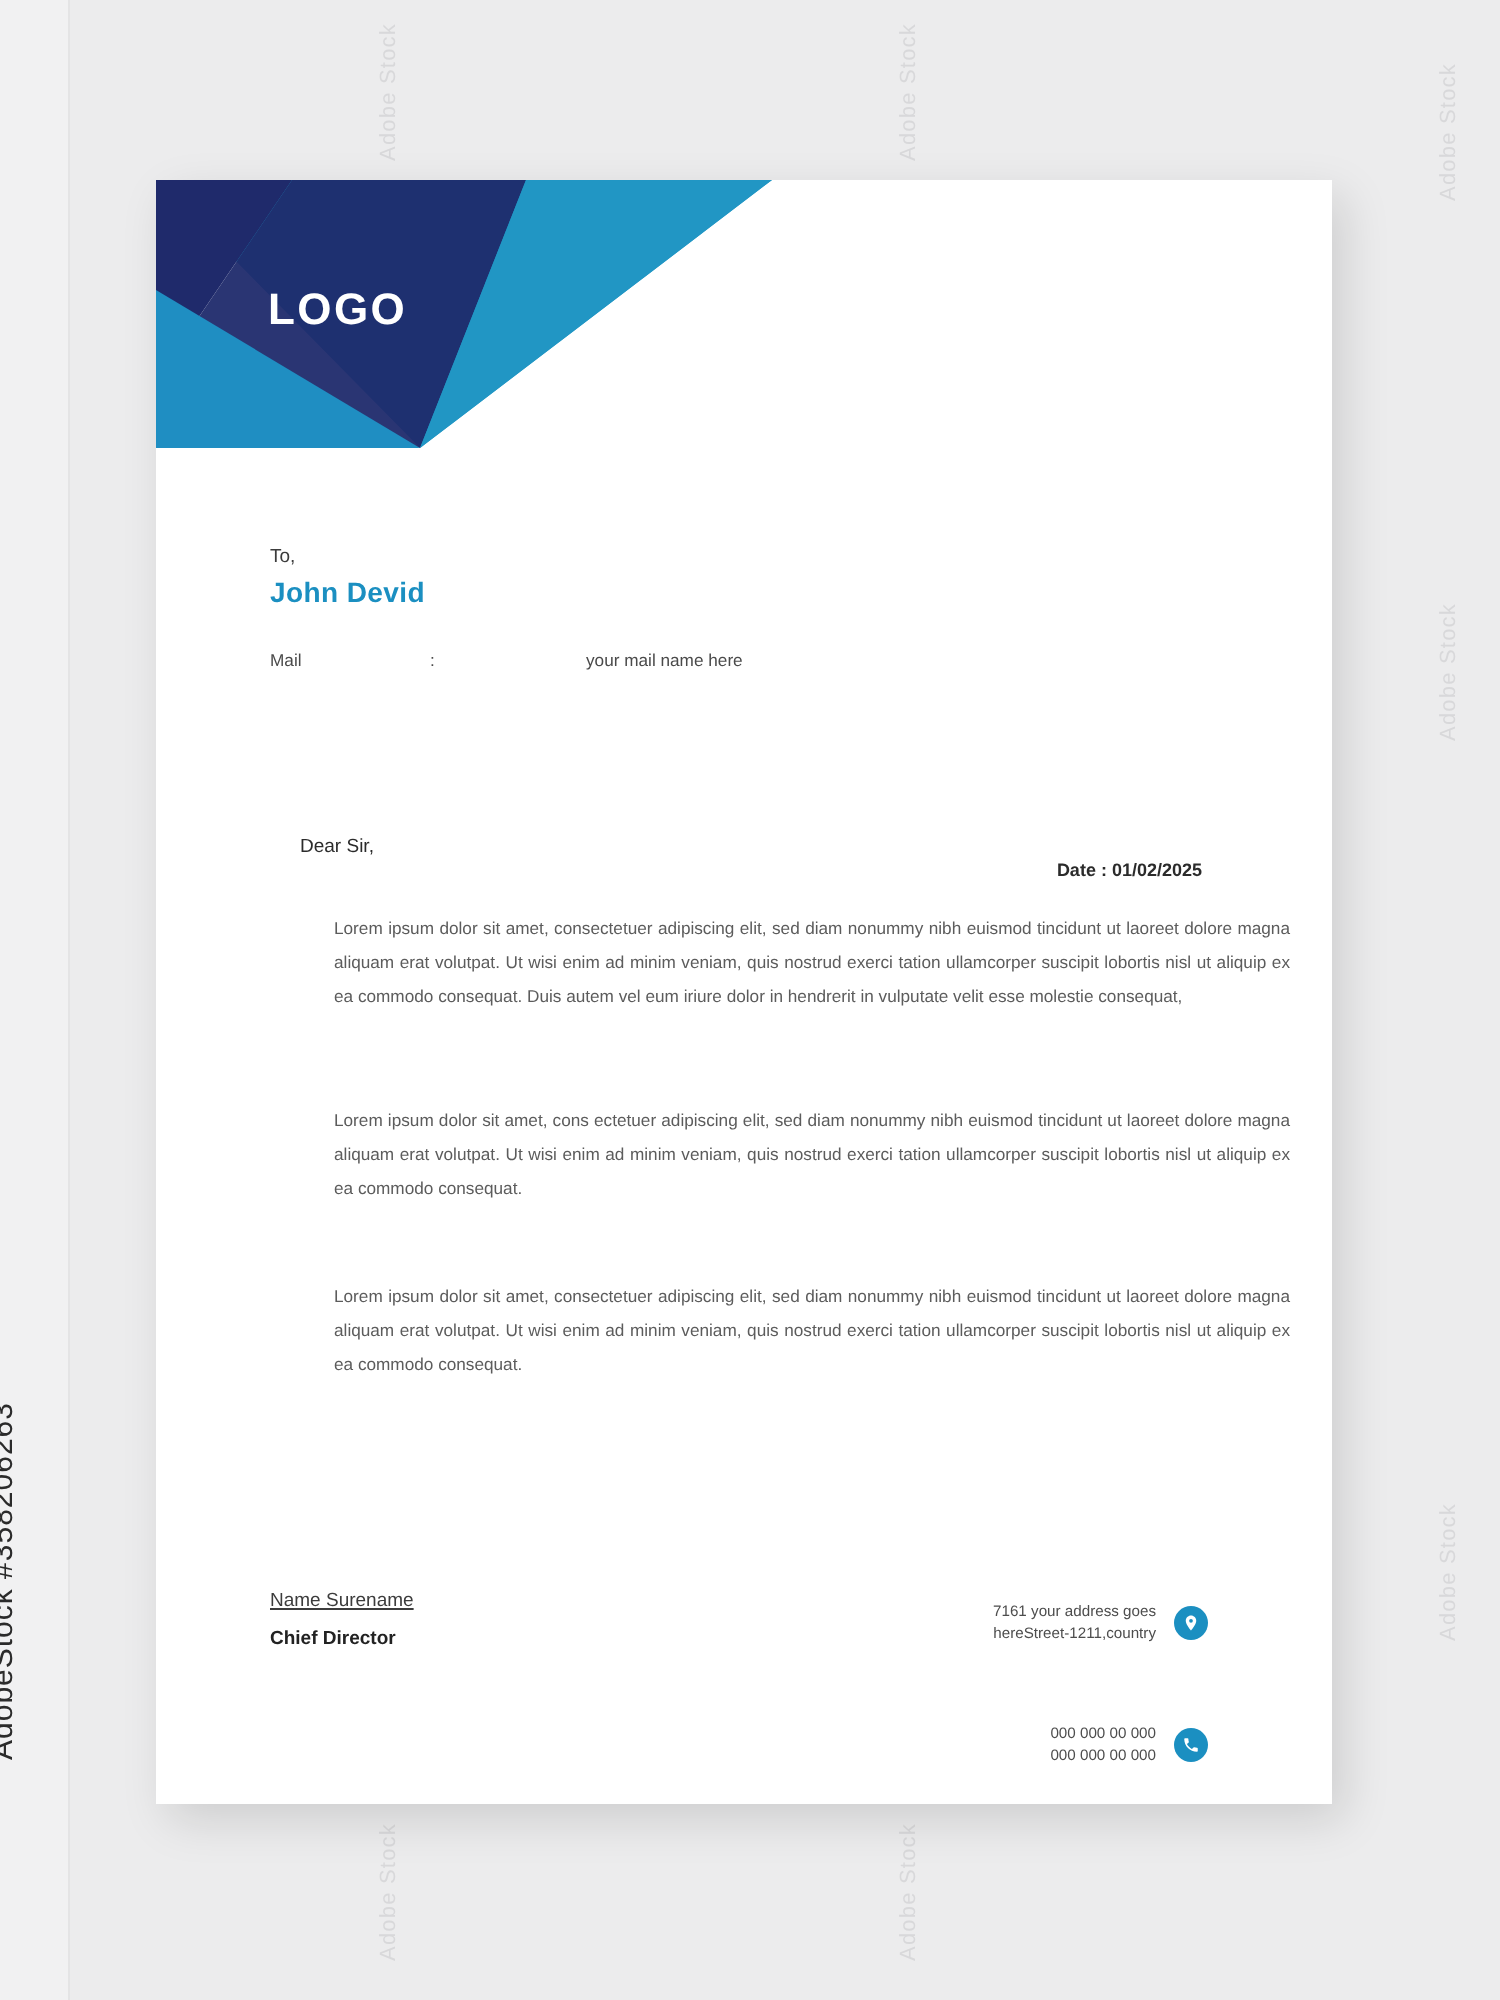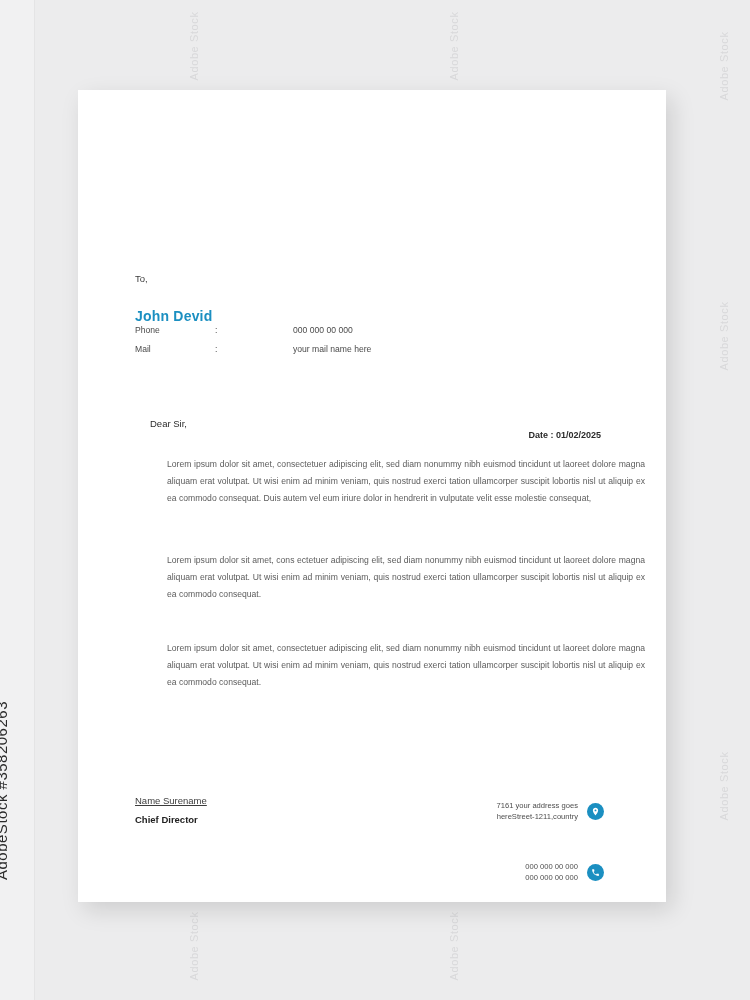--- a/index.html
+++ b/index.html
@@ -99,21 +99,20 @@
     color: #3c3c3c;
   }
   .to-name {
     position: absolute;
     left: 57px;
     top: 198px;
     font-size: 14px;
     font-weight: bold;
     color: #1b8fc1;
     letter-spacing: 0.2px;
-    margin-top: 20px;
   }
 
   .info-table {
     position: absolute;
     left: 57px;
     top: 230px;
     width: 420px;
     border-collapse: collapse;
     font-size: 8.6px;
     color: #4a4a4a;
@@ -219,33 +218,38 @@
 <div class="wm-tile" style="left:160px; top:40px;">Adobe Stock</div>
 <div class="wm-tile" style="left:160px; top:940px;">Adobe Stock</div>
 <div class="wm-tile" style="left:420px; top:40px;">Adobe Stock</div>
 <div class="wm-tile" style="left:420px; top:940px;">Adobe Stock</div>
 <div class="wm-tile" style="left:690px; top:60px;">Adobe Stock</div>
 <div class="wm-tile" style="left:690px; top:330px;">Adobe Stock</div>
 <div class="wm-tile" style="left:690px; top:780px;">Adobe Stock</div>
 
 <div class="page-shadow">
 
+  <div class="hdr">
+    <svg width="588" height="150" viewBox="0 0 588 150" xmlns="http://www.w3.org/2000/svg">
+      <polygon points="0,0 308,0 132,134" fill="#2196c4"></polygon>
+      <polygon points="0,0 68,0 0,100" fill="#1f2a6b"></polygon>
+      <polygon points="68,0 185,0 132,134 0,100" fill="#1f2a6b" opacity="0.95"></polygon>
+      <polygon points="0,55 132,134 0,134" fill="#1f8ec2"></polygon>
+      <polygon points="185,0 308,0 132,134" fill="#2196c4"></polygon>
+    </svg>
+    <div class="logo-text">LOGO</div>
+  </div>
 
   <div class="content">
 
     <div class="to-label">To,</div>
     <div class="to-name">John Devid</div>
 
     <table class="info-table">
       <tbody>
-          <tr>
-        <td class="k">Phone</td>
-        <td class="c">:</td>
-        <td>000 000 00 000</td>
-      </tr>
       <tr>
         <td class="k">Mail</td>
         <td class="c">:</td>
         <td>your mail name here</td>
       </tr>
     </tbody>
       </table>
 
     <div class="dear">Dear Sir,</div>
     <div class="date">Date : 01/02/2025</div>

